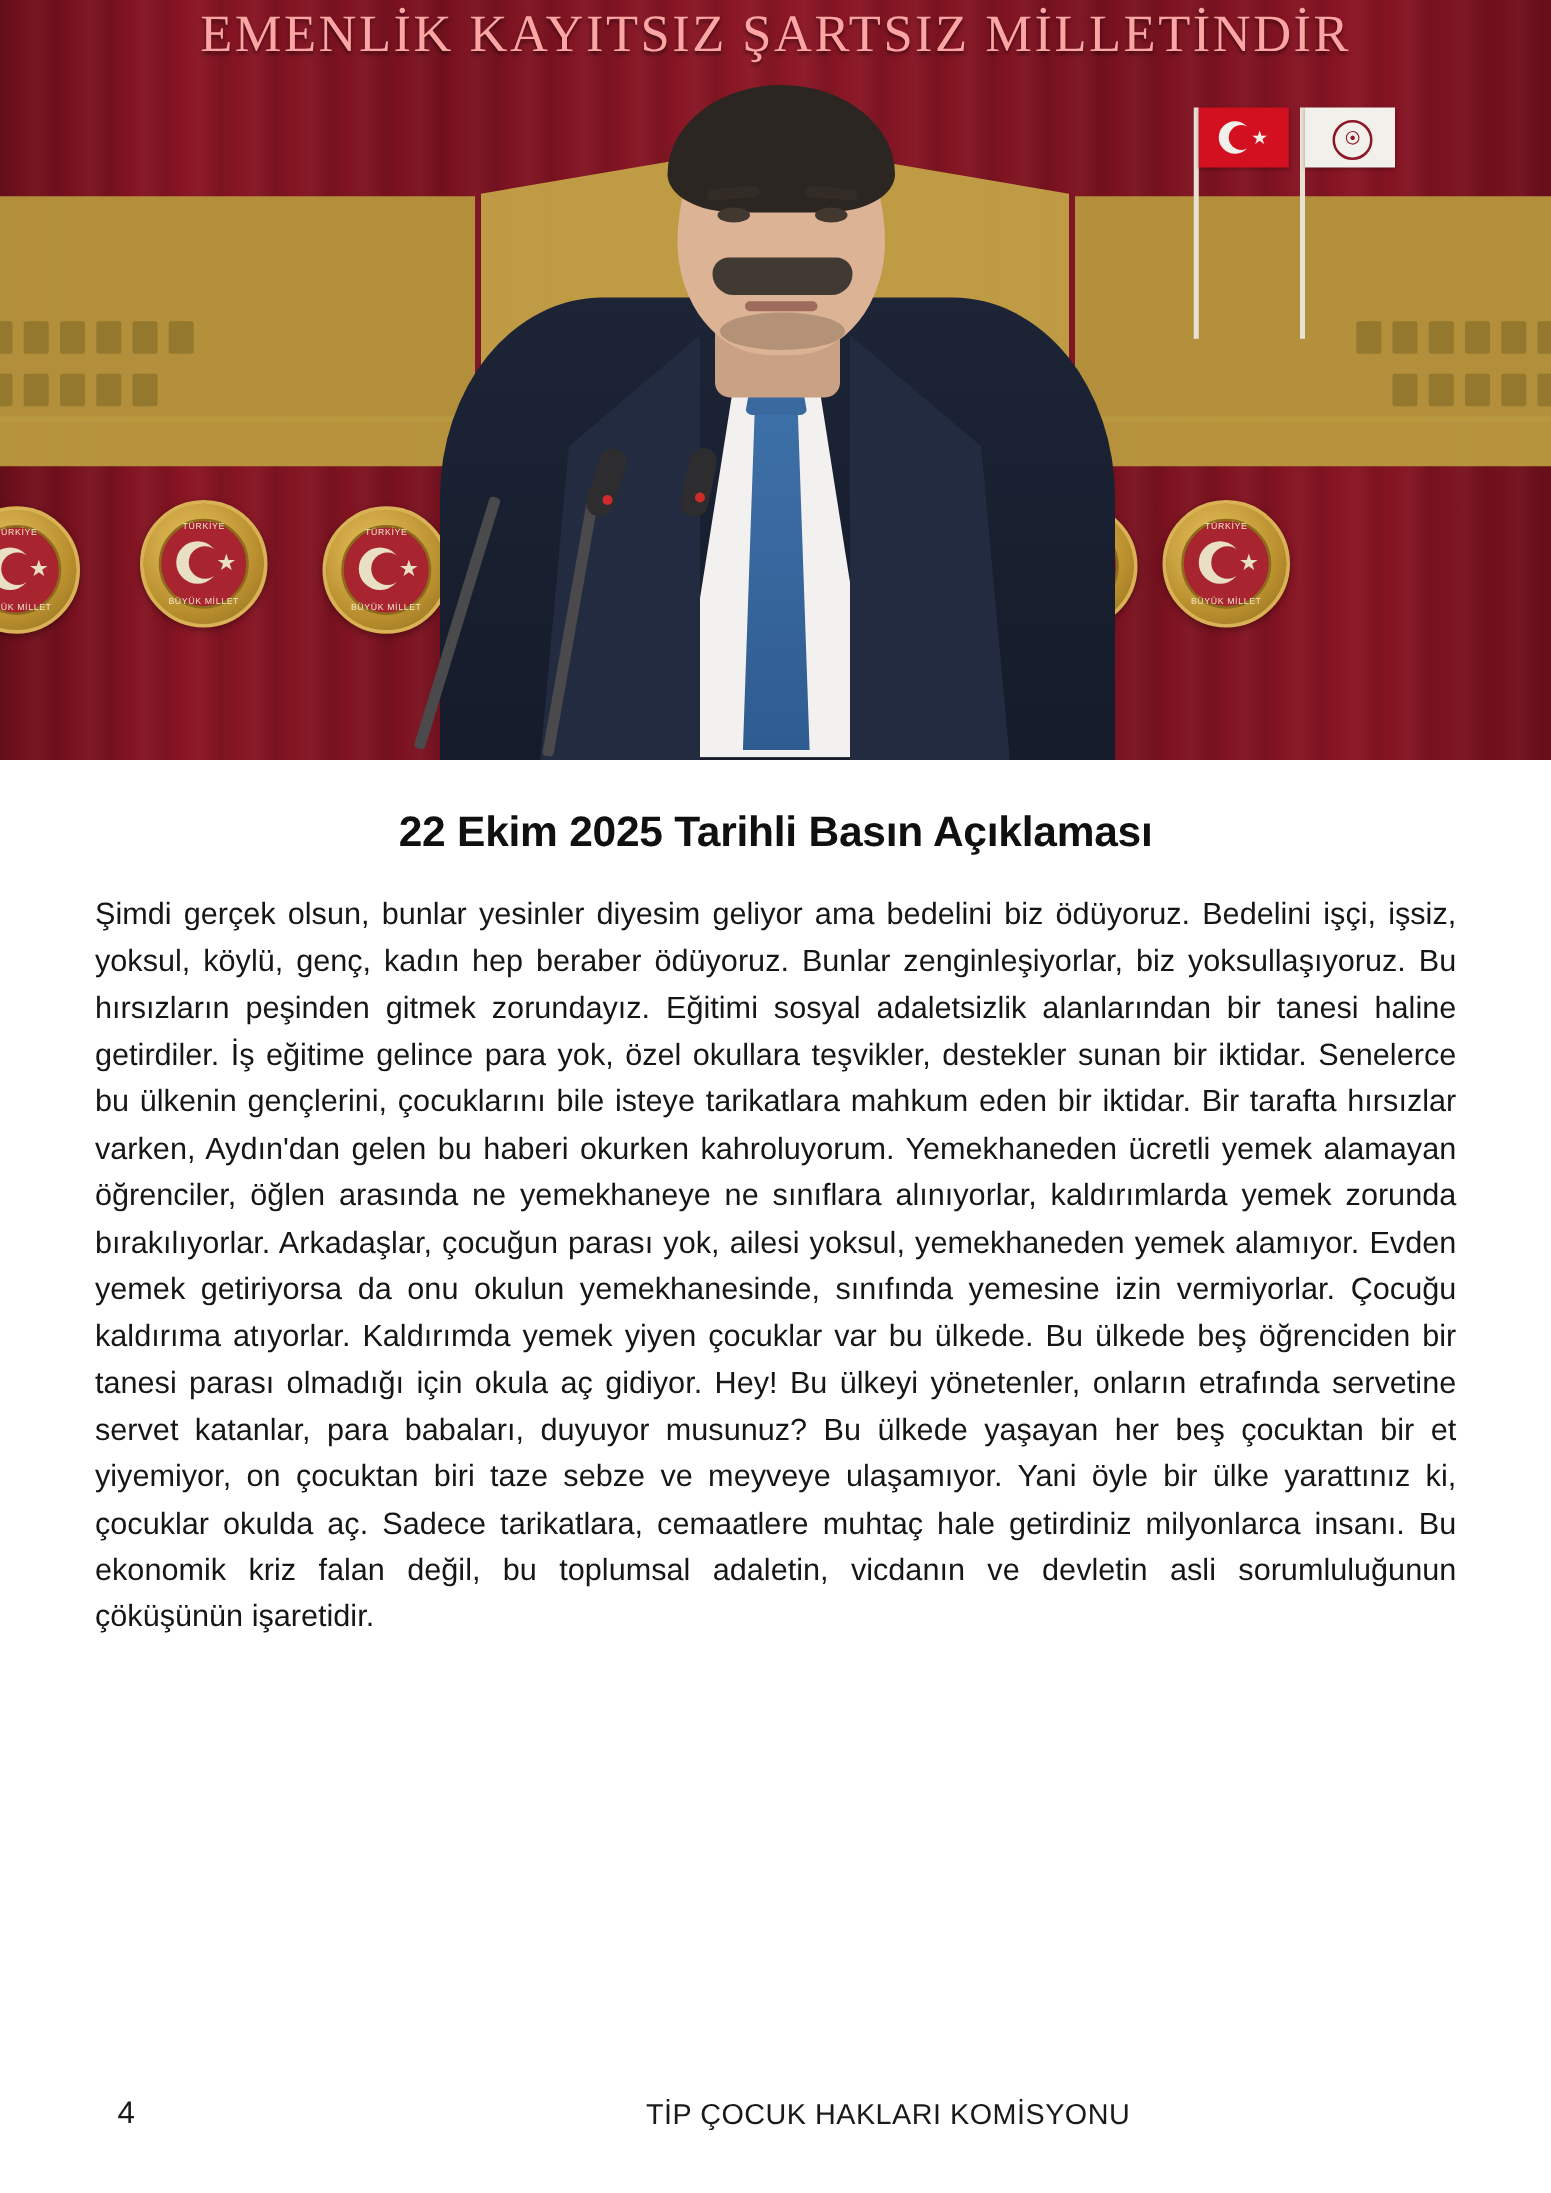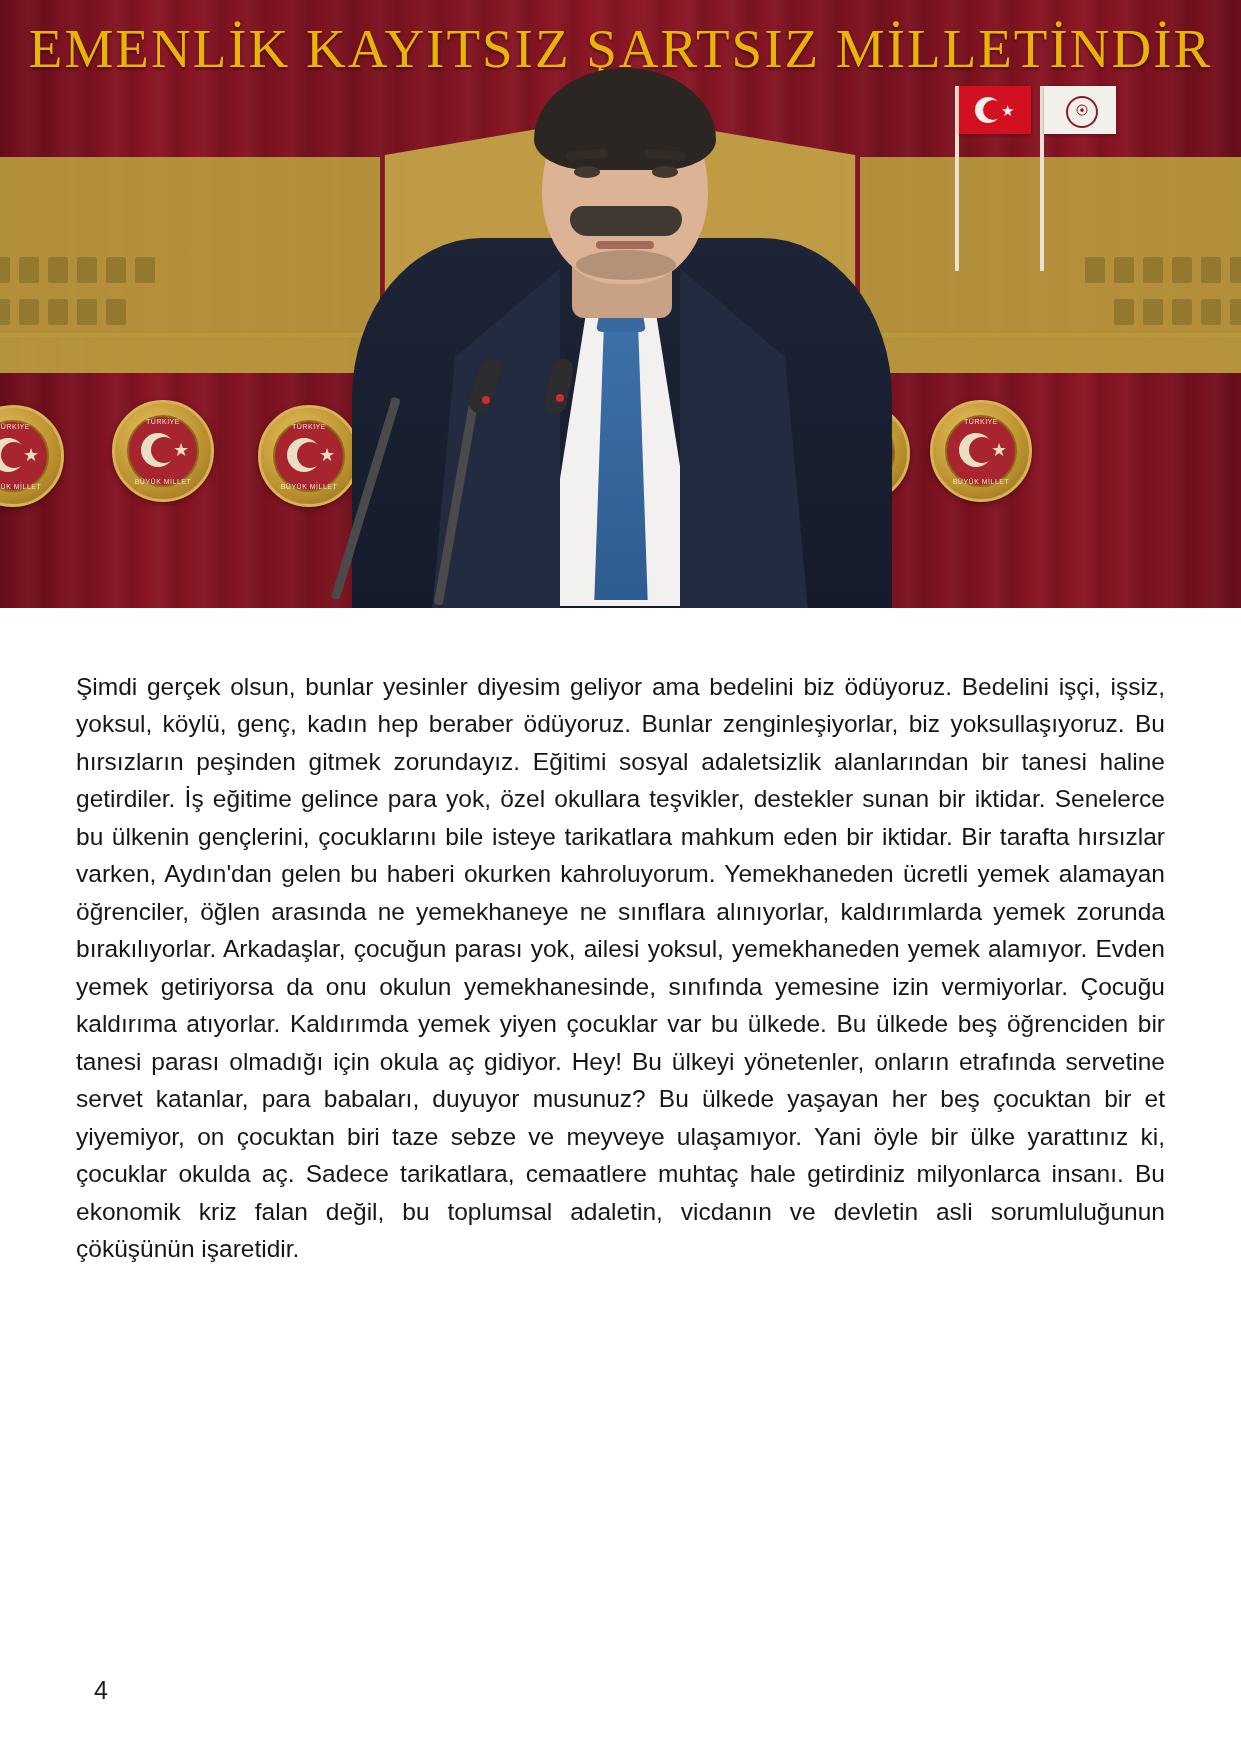--- a/index.html
+++ b/index.html
@@ -43,28 +43,28 @@
       rgba(0,0,0,0.0) 14px,
       rgba(255,255,255,0.05) 28px,
       rgba(0,0,0,0.14) 44px
     );
     opacity: 0.55;
   }
 
   
   .hero-banner-text {
     position: absolute;
-    top: 17px;
+    top: 4px;
     left: 0;
     width: 1241px;
     text-align: center;
     font-family: "Liberation Serif", serif;
-    font-size: 55px;
+    font-size: 42px;
     letter-spacing: 2px;
-    color: #eab308;
+    color: #fca5a5;
     white-space: nowrap;
     text-shadow: 0 2px 3px rgba(0,0,0,0.45);
     font-variant: small-caps;
     font-weight: 500;
   }
 
   
   .building {
     position: absolute;
     left: -40px;
@@ -541,19 +541,21 @@
   <div class="mic-stem m1"></div>
   <div class="mic-stem m2"></div>
   <div class="mic-head h1"></div>
   <div class="mic-head h2"></div>
   <div class="mic-dot d1"></div>
   <div class="mic-dot d2"></div>
 </div>
 
 <div class="content">
   <h1 class="title">
+    <span class="l2">22 Ekim 2025 Tarihli Basın Açıklaması</span>
   </h1>
   <p class="body-text">Şimdi gerçek olsun, bunlar yesinler diyesim geliyor ama bedelini biz ödüyoruz. Bedelini işçi, işsiz, yoksul, köylü, genç, kadın hep beraber ödüyoruz. Bunlar zenginleşiyorlar, biz yoksullaşıyoruz. Bu hırsızların peşinden gitmek zorundayız. Eğitimi sosyal adaletsizlik alanlarından bir tanesi haline getirdiler. İş eğitime gelince para yok, özel okullara teşvikler, destekler sunan bir iktidar. Senelerce bu ülkenin gençlerini, çocuklarını bile isteye tarikatlara mahkum eden bir iktidar. Bir tarafta hırsızlar varken, Aydın'dan gelen bu haberi okurken kahroluyorum. Yemekhaneden ücretli yemek alamayan öğrenciler, öğlen arasında ne yemekhaneye ne sınıflara alınıyorlar, kaldırımlarda yemek zorunda bırakılıyorlar. Arkadaşlar, çocuğun parası yok, ailesi yoksul, yemekhaneden yemek alamıyor. Evden yemek getiriyorsa da onu okulun yemekhanesinde, sınıfında yemesine izin vermiyorlar. Çocuğu kaldırıma atıyorlar. Kaldırımda yemek yiyen çocuklar var bu ülkede. Bu ülkede beş öğrenciden bir tanesi parası olmadığı için okula aç gidiyor. Hey! Bu ülkeyi yönetenler, onların etrafında servetine servet katanlar, para babaları, duyuyor musunuz? Bu ülkede yaşayan her beş çocuktan bir et yiyemiyor, on çocuktan biri taze sebze ve meyveye ulaşamıyor. Yani öyle bir ülke yarattınız ki, çocuklar okulda aç. Sadece tarikatlara, cemaatlere muhtaç hale getirdiniz milyonlarca insanı. Bu ekonomik kriz falan değil, bu toplumsal adaletin, vicdanın ve devletin asli sorumluluğunun çöküşünün işaretidir.</p>
 </div>
 
 <div class="footer">
   <div class="page-num">4</div>
+  <div class="footer-org">TİP ÇOCUK HAKLARI KOMİSYONU</div>
 </div>
 
 </body></html>

